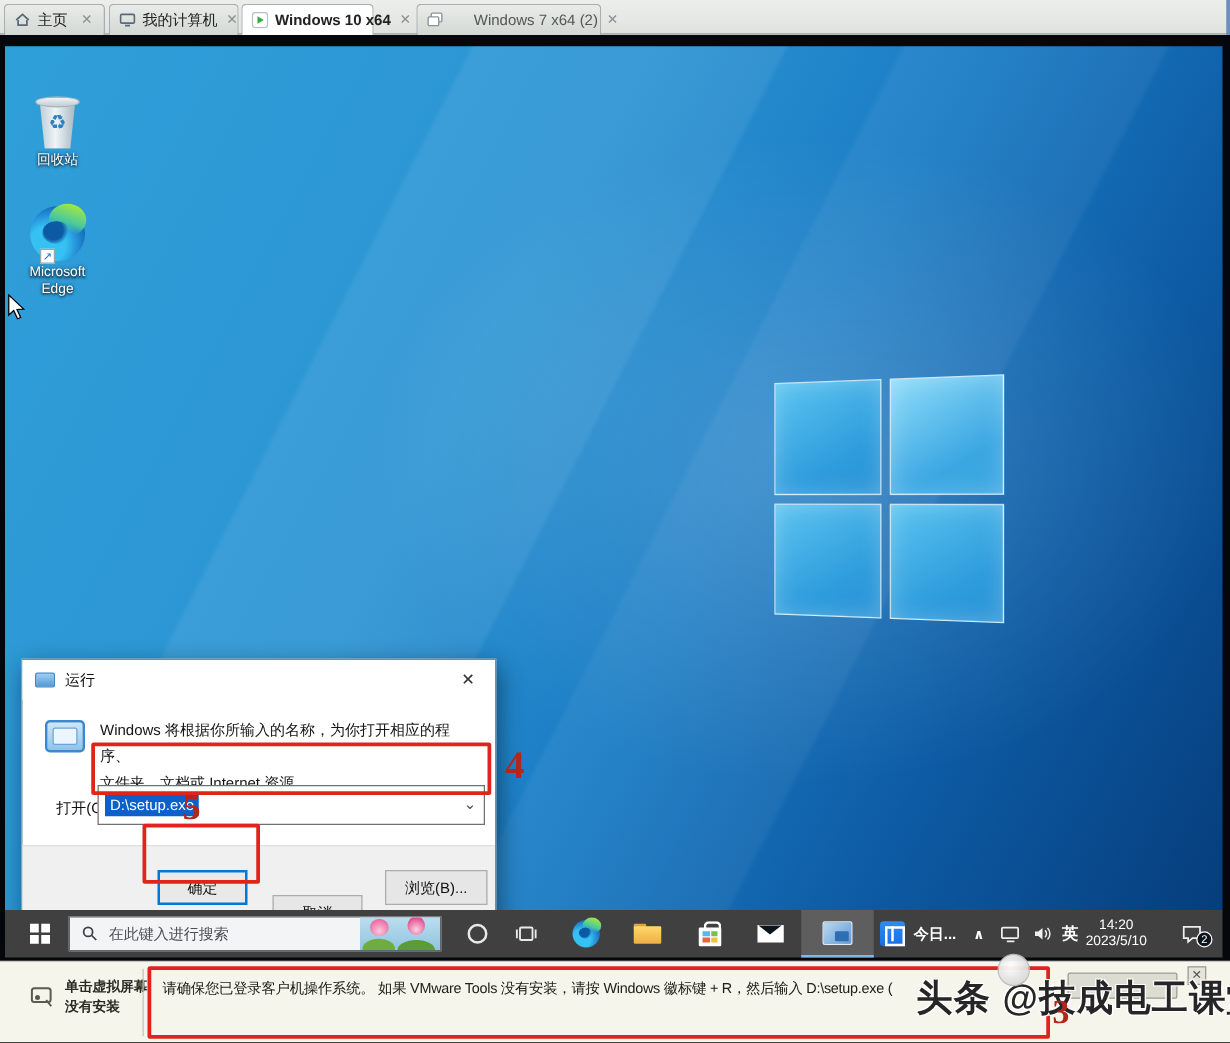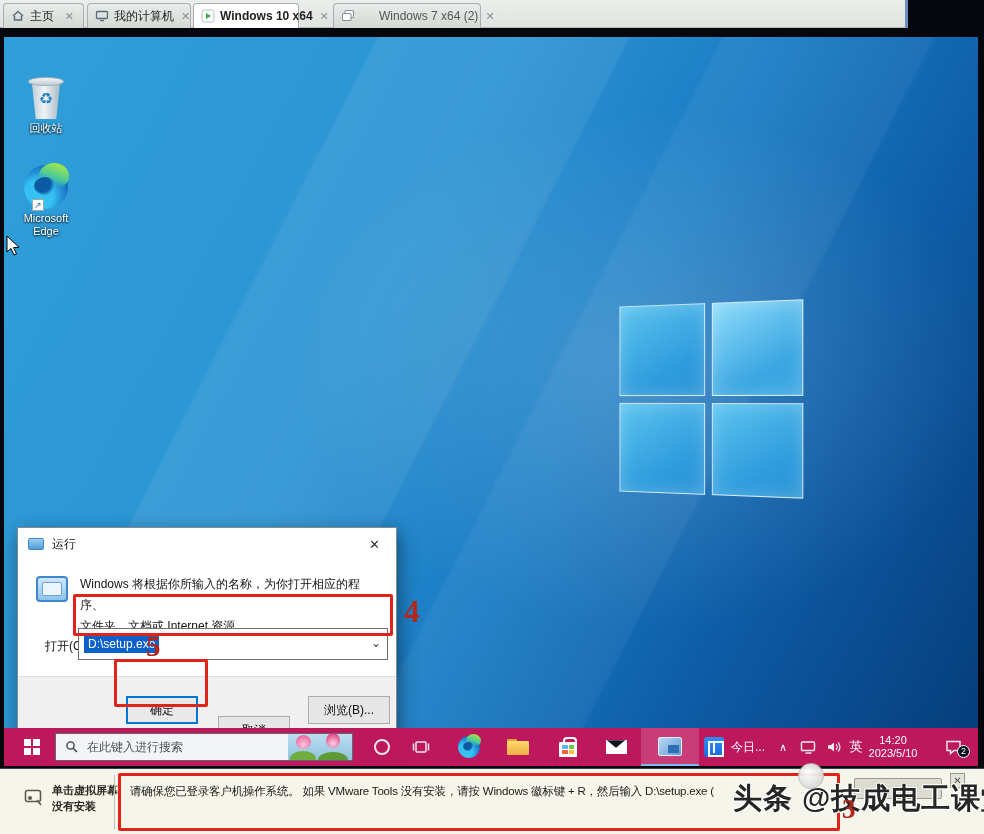--- a/index.html
+++ b/index.html
@@ -1,21 +1,21 @@
 <!DOCTYPE html>
 <html><head>
 <meta charset="utf-8">
 <style>
   * { margin:0; padding:0; box-sizing:border-box; }
   html,body { width:984px; height:834px; overflow:hidden; background:#05070d;
     font-family:"Liberation Sans","DejaVu Sans",sans-serif; }
   #stage { position:relative; width:984px; height:834px; background:#05070d; }
 
   
-  .tabbar { position:absolute; left:0; top:0; width:908px; height:28px;
+  .tabbar { position:absolute; left:0; top:0; width:984px; height:28px;
     background:linear-gradient(#eceeec,#dfe3df); border-bottom:1px solid #b7bcb7; }
   .tabbar .right-edge { position:absolute; right:0; top:0; width:3px; height:28px; background:#6d8fc0; }
   .tab { position:absolute; top:3px; height:25px; display:flex; align-items:center; gap:5px;
     padding:0 7px; background:linear-gradient(#e9ece9,#d3d8d3); border:1px solid #a9aeb2;
     border-bottom:none; border-radius:4px 4px 0 0; font-size:12px; color:#222; cursor:default; }
   .tab.active { background:#ffffff; font-weight:bold; }
   .tab .x { margin-left:auto; color:#8a9096; font-size:11px; line-height:11px; padding:1px 2px; }
   .tab-label { white-space:nowrap; }
   .ticon { width:14px; height:14px; flex:0 0 auto; }
 
@@ -85,21 +85,21 @@
   .btn.ok { left:108px; width:72px; border:2px solid #0078d7; background:#e9e9e9; }
   .btn.cancel { left:200px; width:72px;margin-top:20px; }
   .btn.browse { left:290px; width:82px; }
 
   
   .redbox { position:absolute; border:3px solid #e0241b; border-radius:2px; pointer-events:none; }
   .rednum { position:absolute; color:#b3261c; font-family:"Liberation Serif","DejaVu Serif",serif;
     font-weight:bold; pointer-events:none; }
 
   
-  .taskbar { position:absolute; left:4px; top:700px; width:974px; height:38px; background:#be185d;
+  .taskbar { position:absolute; left:4px; top:700px; width:974px; height:38px; background:#404040;
     display:flex; align-items:center; }
   .tb-item { position:absolute; top:0; height:38px; display:flex; align-items:center; justify-content:center; }
   .startlogo { display:grid; grid-template-columns:7px 7px; grid-template-rows:7px 7px; gap:2px; }
   .startlogo div { background:#fff; }
   .searchbox { position:absolute; left:51px; top:5px; width:298px; height:28px; background:#f3f4f5;
     border:1px solid #62676d; display:flex; align-items:center; overflow:hidden; }
   .searchbox input { flex:1; border:none; outline:none; background:transparent; font-size:12px;
     color:#3c4043; padding-left:8px; font-family:inherit; }
   .searchbox input::placeholder { color:#4a4f55; opacity:1; }
   .flowers { width:64px; height:28px; position:relative; flex:0 0 auto;
@@ -135,21 +135,21 @@
     display:flex; align-items:center; justify-content:center; }
   .vmapp { width:24px; height:19px; background:linear-gradient(135deg,#bcd8f2,#5d9bd6);
     border:1px solid #e4eef8; border-radius:2px; position:relative; }
   .vmapp::after { content:""; position:absolute; right:2px; bottom:2px; width:11px; height:8px;
     background:#2f6eb2; border-radius:1px; }
   .newsicon { width:20px; height:20px; border-radius:3px; background:linear-gradient(#2f8cf0,#1a6ee2);
     position:relative; }
   .newsicon::before { content:""; position:absolute; left:4px; top:4px; width:12px; height:12px;
     border:2px solid #fff; }
   .newsicon::after { content:""; position:absolute; left:9px; top:4px; width:2px; height:12px; background:#fff; }
-  .tray-text { color:#fff; font-size:12px; white-space:nowrap; }
+  .tray-text { color:#fff; font-size:12px; white-space:nowrap;font-weight:bold; }
   .clock { position:absolute; left:860px; top:0; width:58px; height:38px; color:#fff; font-size:11px;
     line-height:13px; display:flex; flex-direction:column; align-items:center; justify-content:center; }
   .notif { position:relative; }
   .notif .badge { position:absolute; right:-7px; bottom:-3px; width:13px; height:13px; border-radius:50%;
     background:#0c141d; border:1px solid #fff; color:#fff; font-size:9px; line-height:11px; text-align:center; }
 
   
   .statusbar { position:absolute; left:0; top:768px; width:984px; height:66px; background:#f5f5ec;
     border-top:1px solid #3a3f46; }
   .hint-icon { position:absolute; left:24px; top:20px; }

